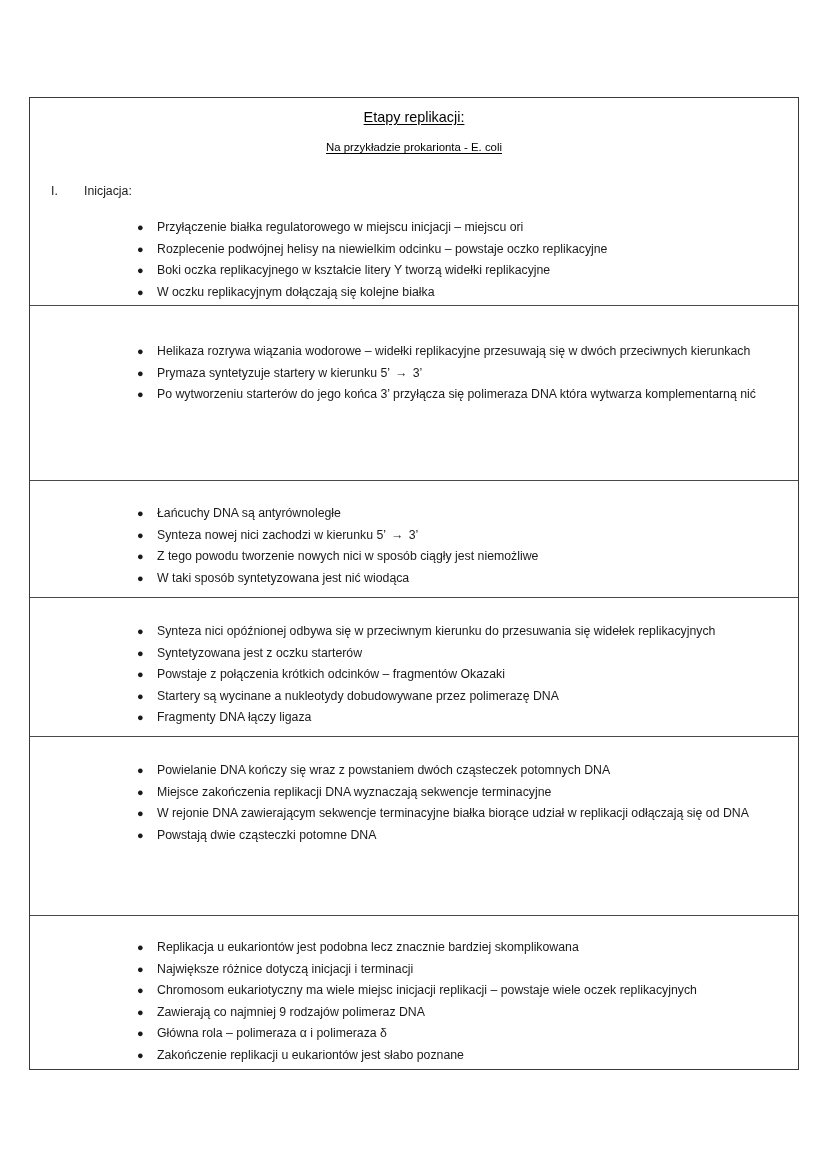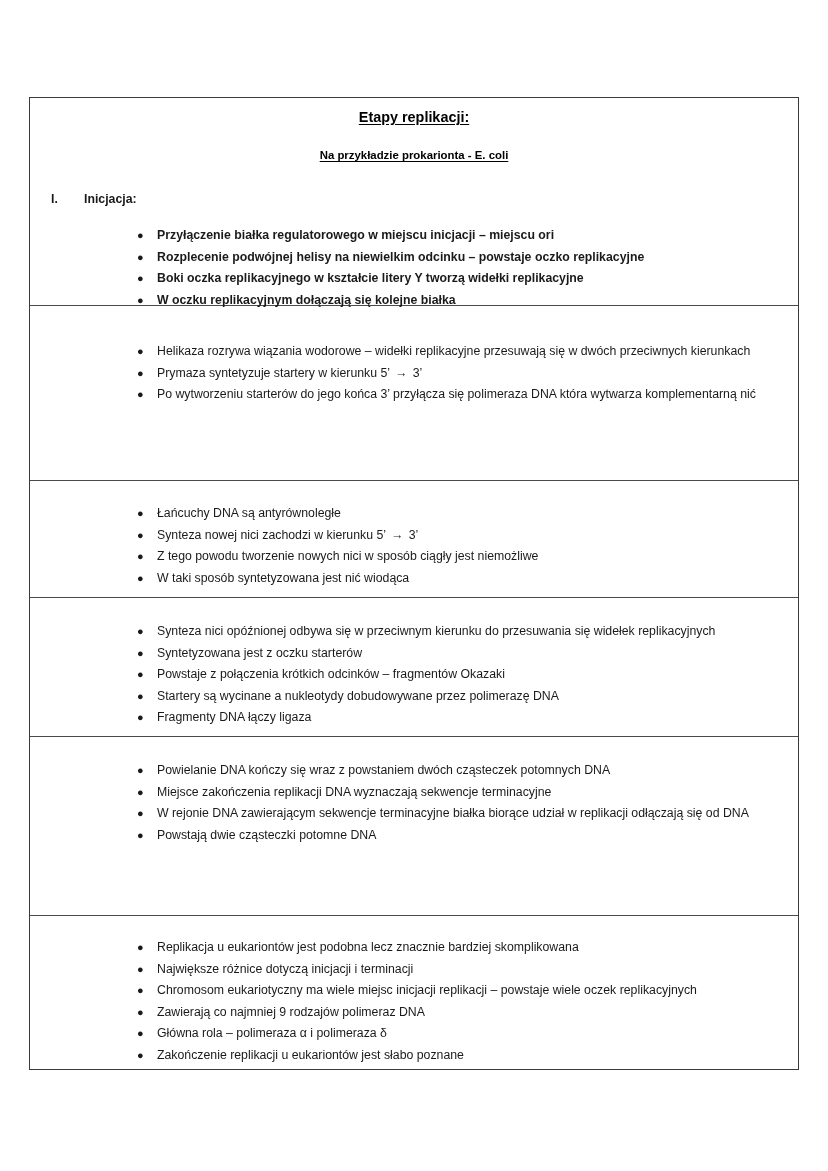--- a/index.html
+++ b/index.html
@@ -103,39 +103,39 @@
     padding-top: 9px;
   }
   .doc-title {
     font-size: 14.4px;
     line-height: 20px;
     text-decoration: underline;
     text-underline-offset: 2px;
     display: inline-block;
   }
   .doc-subtitle-wrap {
-    margin-top: 18px;
+    margin-top: 10px;
   }
   .doc-subtitle {
     font-size: 11.4px;
     line-height: 16px;
     text-decoration: underline;
     text-underline-offset: 2px;
     display: inline-block;
   }
   .gap-before-list { height: 18px; }
 </style>
 </head>
 <body>
 
 <div id="page">
 
   <div id="doc-table">
 
-    <div class="row" style="height:208px;font-weight:bold;">
+    <div class="row" style="height:208px;">
       <div class="title-block">
         <div class="doc-title">Etapy replikacji:</div>
         <div class="doc-subtitle-wrap">
           <span class="doc-subtitle">Na przykładzie prokarionta - E. coli</span>
         </div>
       </div>
       <div style="height:28px;"></div>
       <div class="stage-head">
         <span class="stage-num">I.</span>
         <span class="stage-name">Inicjacja:</span>

